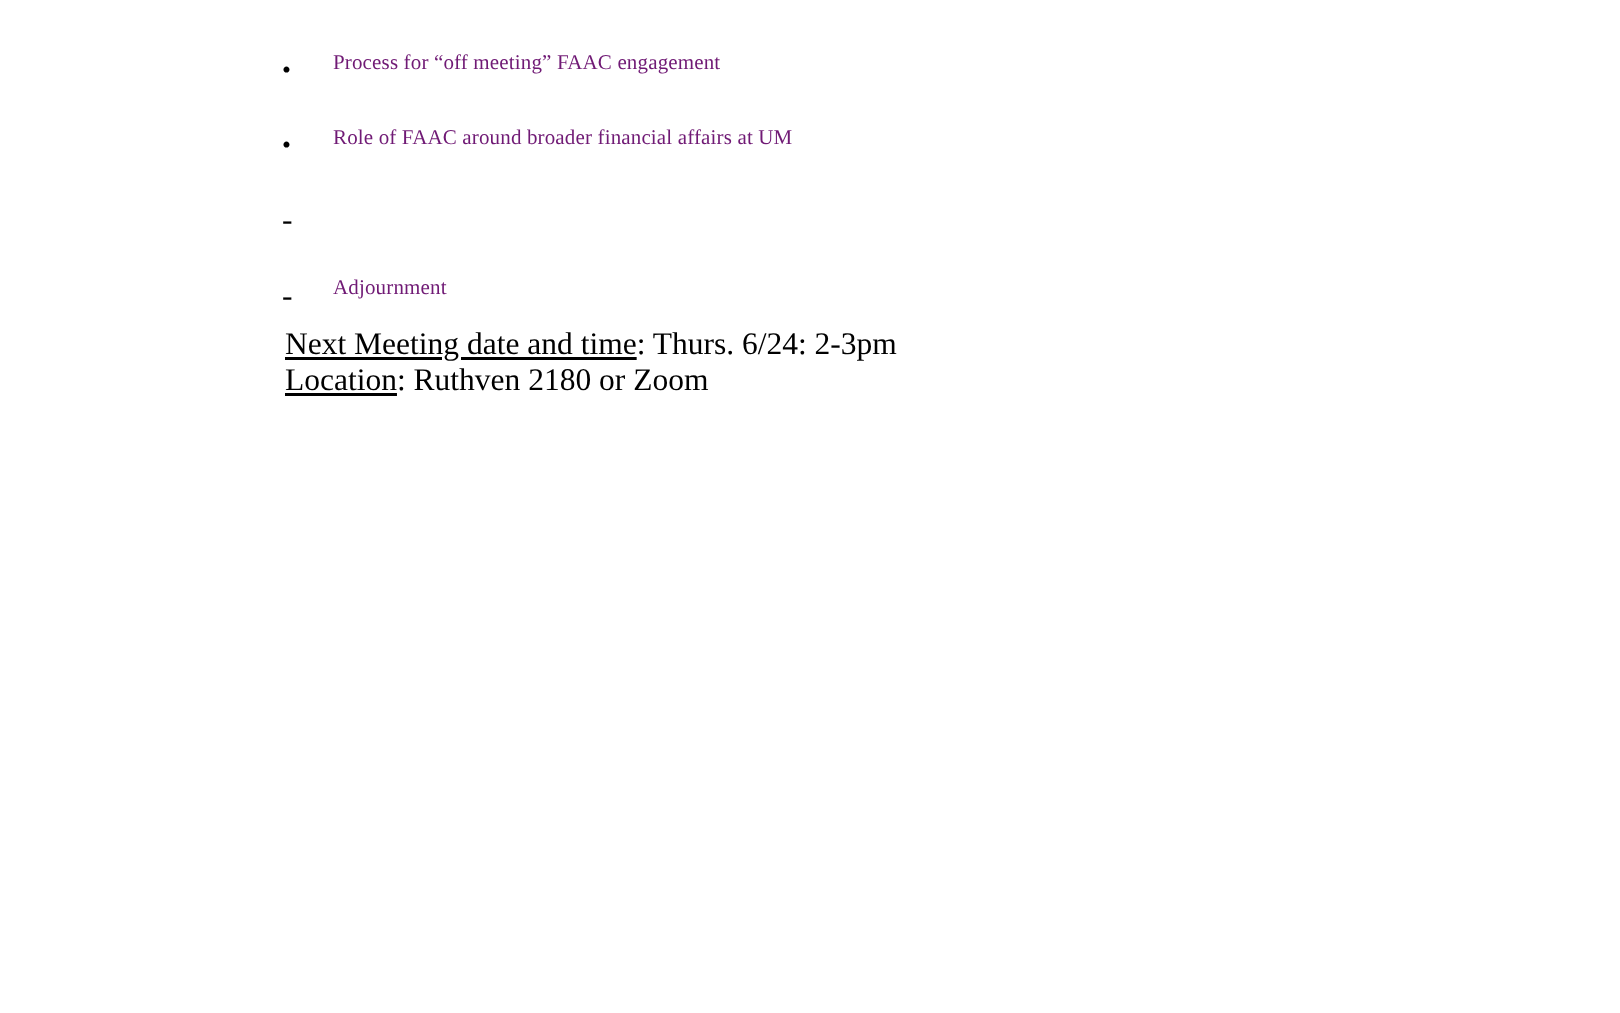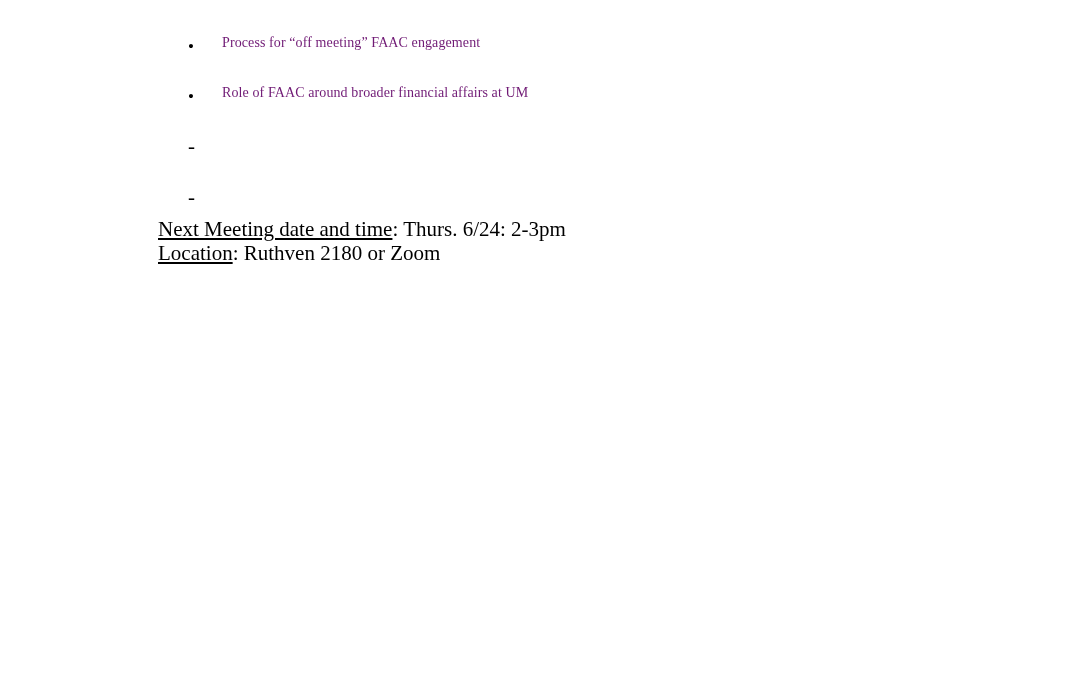--- a/index.html
+++ b/index.html
@@ -64,20 +64,21 @@
   }
   .meta-line {
     font-size: 21px;
     line-height: 1.12;
     margin: 0;
     white-space: nowrap;
   }
   .meta-label {
     text-decoration: underline;
     font-weight: 400;
+    margin-left: 32px;
   }
 </style>
 </head>
 <body>
 
 <div class="page">
 
   <div class="agenda-list">
 
     <div class="agenda-item level-1">
@@ -94,20 +95,21 @@
       <span class="marker">•</span>
       <span class="text">Role of FAAC around broader financial affairs at UM</span>
     </div>
 
     <div class="agenda-item level-1">
       <span class="marker">-</span>
     </div>
 
     <div class="agenda-item level-1">
       <span class="marker">-</span>
+      <span class="text">Adjournment</span>
     </div>
 
   </div>
 
   <div class="meta-block">
     <p class="meta-line">
       <span class="meta-label">Next Meeting date and time</span><span>: Thurs. 6/24: 2-3pm</span>
     </p>
     <p class="meta-line">
       <span class="meta-label">Location</span><span>: Ruthven 2180 or Zoom</span>

